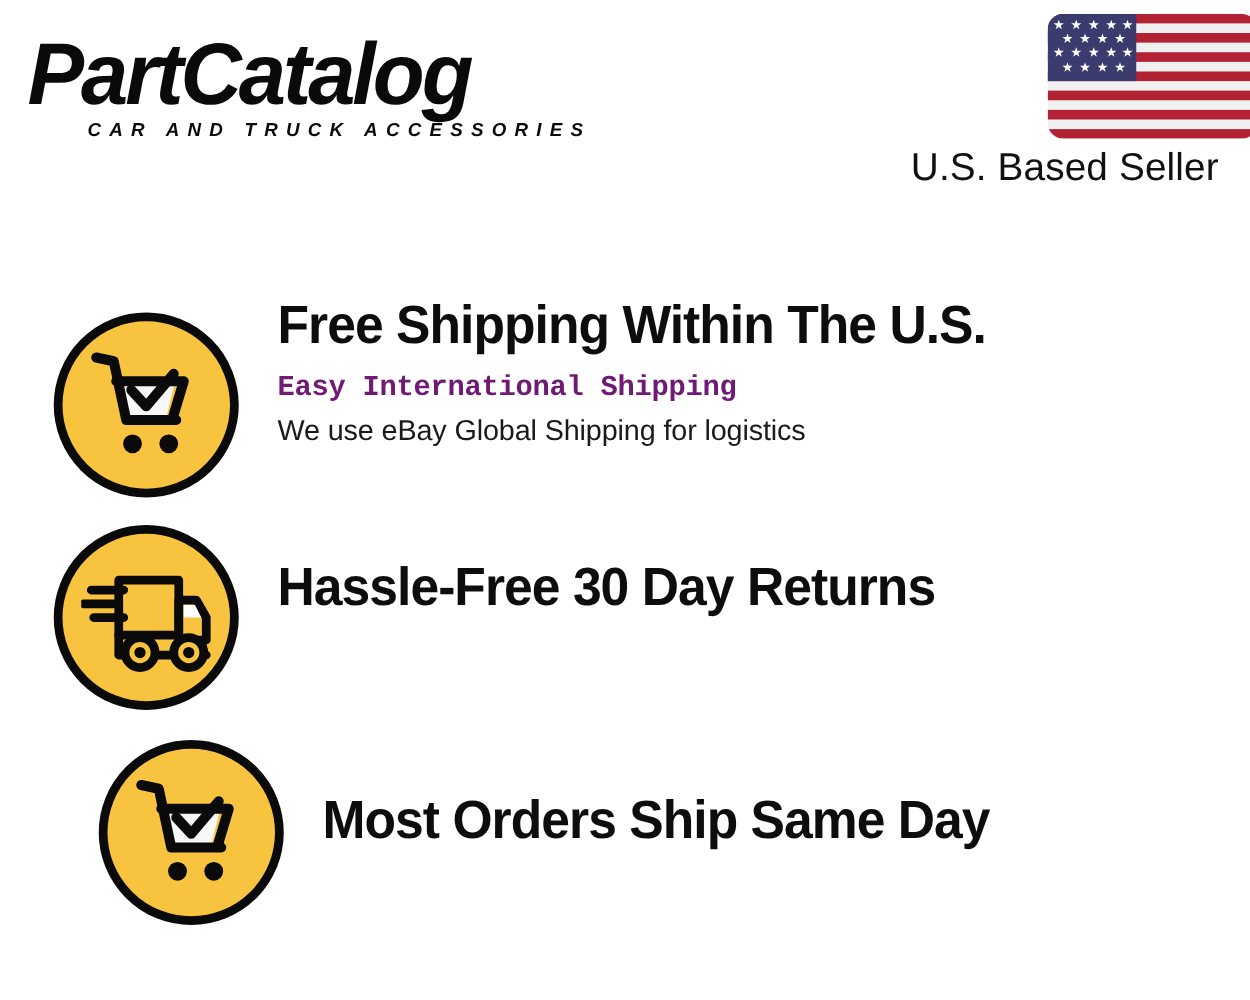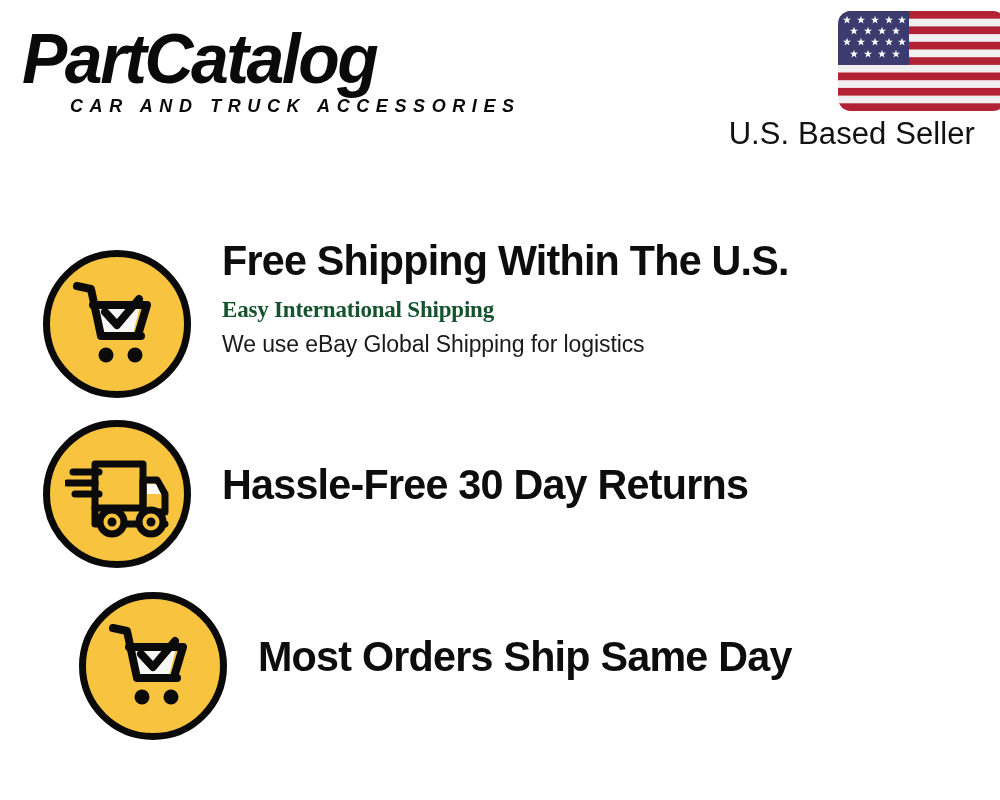--- a/index.html
+++ b/index.html
@@ -43,21 +43,21 @@
     transform-origin: left top;
     white-space: nowrap;
   }
   #brand-tagline {
     position: absolute;
     left: 48px;
     top: 72px;
     font-family: "Liberation Sans", sans-serif;
     font-weight: 700;
     font-style: italic;
-    font-size: 18px;
+    font-size: 15px;
     letter-spacing: 6.6px;
     color: #0a0a0a;
     white-space: nowrap;
   }
 
   
   #flag-badge {
     position: absolute;
     left: 838px;
     top: 11px;
@@ -109,21 +109,21 @@
     justify-content: center;
   }
   .feature-icon-circle svg { display: block; }
 
   .feature-text {
     position: absolute;
     left: 222px;
     width: 760px;
   }
   #feature-text-0 { top: -16px; }
-  #feature-text-1 { top: 38px; }
+  #feature-text-1 { top: 24px; }
   #feature-text-2 { top: 38px; }
 
   .feature-heading {
     font-family: "Liberation Sans", sans-serif;
     font-weight: 700;
     font-size: 43px;
     line-height: 52px;
     color: #0d0d0d;
     letter-spacing: -0.8px;
     transform: scaleX(0.96);
@@ -133,25 +133,25 @@
   .feature-sub {
     font-family: "Liberation Sans", sans-serif;
     font-weight: 400;
     font-size: 23px;
     line-height: 34px;
     color: #1a1a1a;
     letter-spacing: -0.1px;
     white-space: nowrap;
   }
   .feature-sub-bold {
-    font-family: Liberation Serif, serif;
+    font-family: Liberation Mono, monospace;
     font-weight: 700;
     font-size: 23px;
     line-height: 34px;
-    color: #14532d;
+    color: #701a75;
     letter-spacing: -0.2px;
     white-space: nowrap;
   }
   .gap-sm { height: 7px; }
 </style>
 </head>
 <body>
 
 <div id="header">
 

